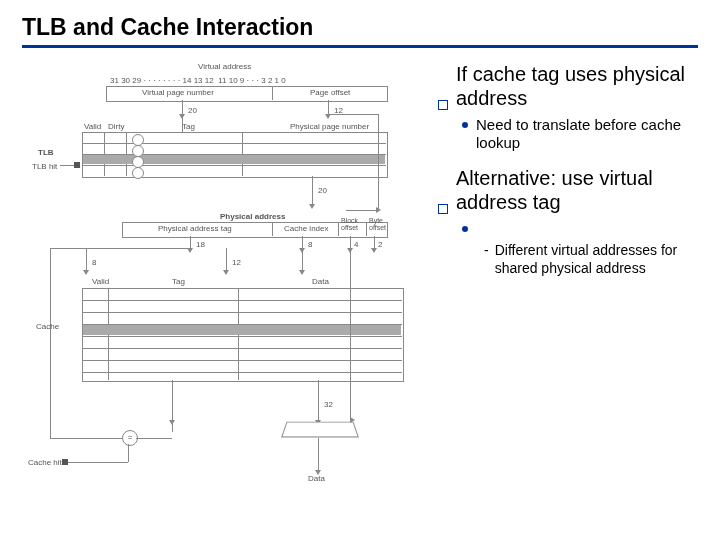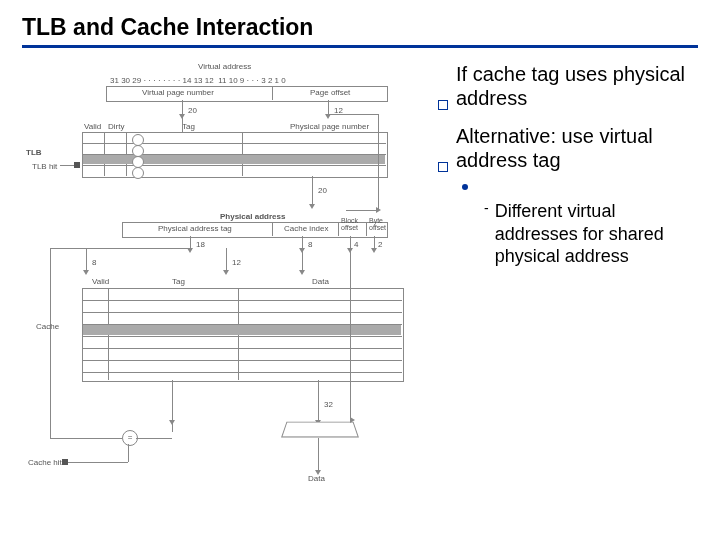--- a/index.html
+++ b/index.html
@@ -39,21 +39,21 @@
     font-size: 18px;
   }
   .b1 { display:flex; align-items:flex-end; margin-bottom:6px; }
   .b1 .sq { width:8px; height:8px; border:1.5px solid #003399; margin:6px 8px 0 0; flex:0 0 8px; }
   .b1 .txt { font-size:20px; line-height:1.2; }
   .b2 { display:flex; align-items:flex-start; margin:6px 0 10px 24px; }
   .b2 .dot { width:6px; height:6px; border-radius:50%; background:#003399; margin:6px 8px 0 0; flex:0 0 6px; }
   .b2 .txt { font-size:15px; line-height:1.2; }
   .b3 { display:flex; align-items:flex-start; margin:4px 0 0 46px; }
   .b3 .dash { margin:0 6px 0 0; font-size:14px; }
-  .b3 .txt { font-size:18px; line-height:1.25; }
+  .b3 .txt { font-size:14px; line-height:1.25; }
 
   
   .lbl { position:absolute; white-space:nowrap; }
   .box { position:absolute; border:1px solid #888; background:#fff; }
   .band { position:absolute; background:#aaa; }
   .ln { position:absolute; background:#888; }
   .vln { width:1px; }
   .hln { height:1px; }
   .circ { position:absolute; width:10px; height:10px; border:1px solid #888; border-radius:50%; background:#fff; }
   .eq  { position:absolute; width:14px; height:14px; border:1px solid #888; border-radius:50%; background:#fff; font-size:8px; text-align:center; line-height:13px; color:#555;}
@@ -104,21 +104,21 @@
 
       <div class="box" style="left:60px; top:70px; width:304px; height:44px;"></div>
       <div class="ln hln" style="left:60px; top:81px; width:304px;"></div>
       <div class="ln hln" style="left:60px; top:92px; width:304px;"></div>
       <div class="ln hln" style="left:60px; top:103px; width:304px;"></div>
       <div class="ln vln" style="left:82px; top:70px; height:44px;"></div>
       <div class="ln vln" style="left:104px; top:70px; height:44px;"></div>
       <div class="ln vln" style="left:220px; top:70px; height:44px;"></div>
       <div class="band" style="left:61px; top:93px; width:302px; height:9px;"></div>
 
-      <div class="lbl" style="left:4px; top:86px; font-weight:bold;">TLB</div>
+      <div class="lbl" style="left:16px; top:86px; font-weight:bold;">TLB</div>
       <div class="lbl" style="left:10px; top:100px;">TLB hit</div>
       <div class="ln hln" style="left:38px; top:103px; width:18px;"></div>
       <div style="position:absolute; left:52px; top:100px; width:6px; height:6px; background:#555;"></div>
 
       <div class="circ" style="left:110px; top:72px;"></div>
       <div class="circ" style="left:110px; top:83px;"></div>
       <div class="circ" style="left:110px; top:94px;"></div>
       <div class="circ" style="left:110px; top:105px;"></div>
 
       <div class="ln vln" style="left:160px; top:52px; height:18px;"></div>
@@ -200,20 +200,24 @@
       <div class="ln vln" style="left:328px; top:186px; height:172px;"></div>
       <div class="ln hln arrow-right" style="left:328px; top:358px; width:0;"></div>
 
     </div>
 
     <div class="right">
       <div class="b1">
         <div class="sq"></div>
         <div class="txt">If cache tag uses physical address</div>
       </div>
+      <div class="b2">
+        <div class="dot"></div>
+        <div class="txt">Need to translate before cache lookup</div>
+      </div>
       <div class="b1" style="margin-top:14px;">
         <div class="sq"></div>
         <div class="txt">Alternative: use virtual address tag</div>
       </div>
       <div class="b2">
         <div class="dot"></div>
       </div>
       <div class="b3">
         <div class="dash">-</div>
         <div class="txt">Different virtual addresses for shared physical address</div>

